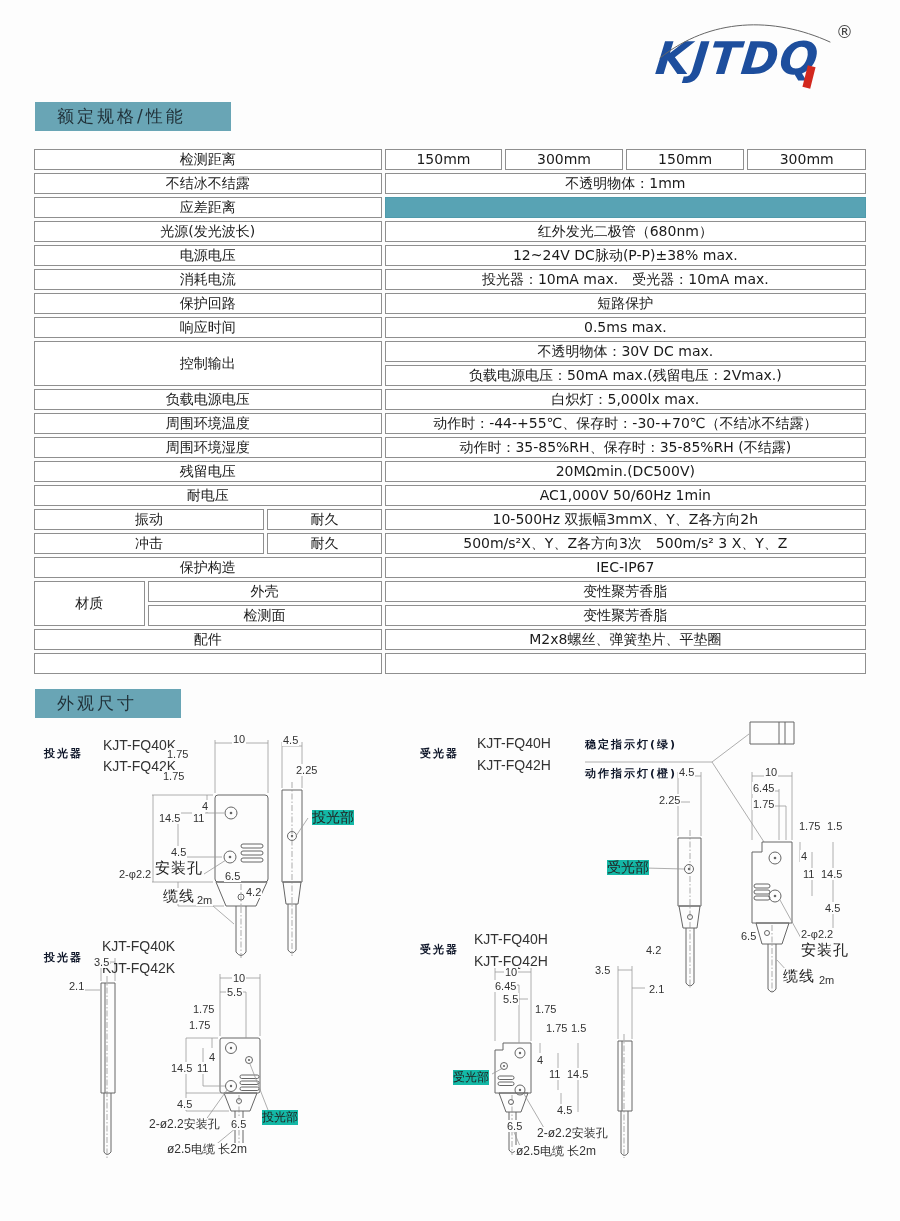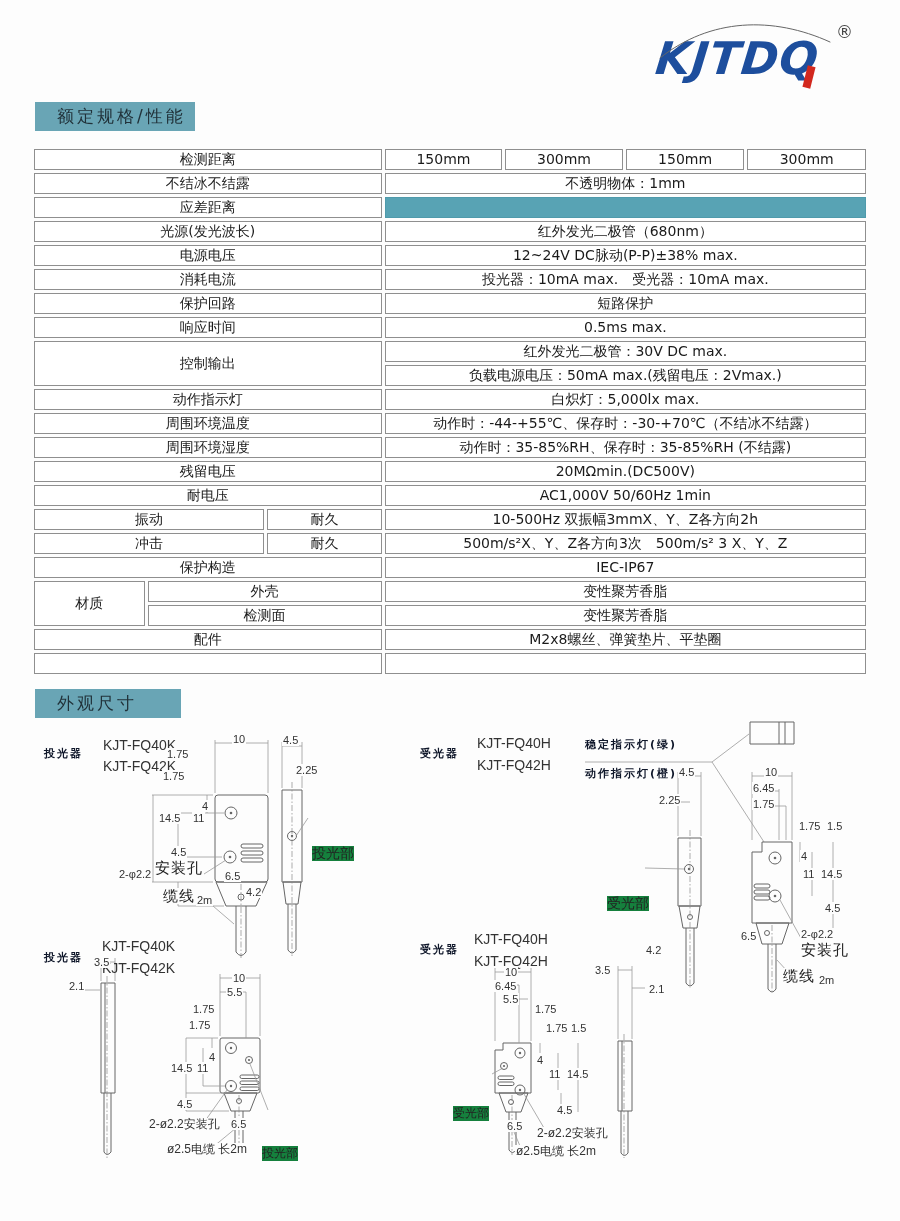--- a/index.html
+++ b/index.html
@@ -8,39 +8,39 @@
   
   .logo{position:absolute;left:648px;top:14px;width:215px;height:84px;}
   .logo-text{position:absolute;left:8px;top:18px;font-size:45px;font-weight:bold;
              font-style:italic;color:#1d4e9d;letter-spacing:1px;transform:skewX(-6deg);}
   .logo-swoosh{position:absolute;left:0;top:0;}
   .logo-tail{position:absolute;left:157px;top:52px;width:8px;height:22px;background:#d2281e;transform:rotate(14deg);}
   .logo-reg{position:absolute;left:188px;top:8px;font-size:17px;color:#444;font-style:normal;}
   
   .section-bar{position:absolute;background:#69a5b5;color:#21323a;font-size:17px;
                letter-spacing:3px;line-height:29px;padding-left:22px;box-sizing:border-box;height:29px;}
-  #bar1{left:35px;top:102px;width:160px;}
+  #bar1{left:35px;top:102px;width:196px;}
   #bar2{left:35px;top:689px;width:146px;}
   
   .spec-table{position:absolute;left:31px;top:146px;width:838px;border-collapse:separate;
               border-spacing:3px;table-layout:fixed;font-size:14px;}
   .spec-table td{border:1px solid #8f8f8f;background:#fff;text-align:center;
                  padding:0 3px;height:19px;line-height:19px;white-space:nowrap;overflow:hidden;margin-top:38px;}
   .spec-table td.teal{background:#58a3b4;border-color:#4f9aab;}
   
   .draw-layer{position:absolute;left:0;top:705px;z-index:1;}
   .draw-layer *{vector-effect:non-scaling-stroke;}
   .dw-label{position:absolute;font-size:11px;letter-spacing:2px;color:#0f172a;z-index:2;font-weight:bold;}
   .dw-model{position:absolute;font-size:14px;font-family:"Liberation Sans",sans-serif;
             color:#333;z-index:2;}
   .dim{position:absolute;font-size:11px;font-family:"Liberation Sans",sans-serif;color:#333;
        background:#fdfdfd;padding:0 1px;z-index:2;line-height:12px;}
   .dim.lg{font-size:15px;letter-spacing:1px;line-height:16px;color:#222;}
   .dim.md{font-size:12px;line-height:13px;}
-  .part-label{position:absolute;font-size:14px;color:#222;background:#15803d;z-index:2;line-height:15px;margin-top:36px;}
+  .part-label{position:absolute;font-size:14px;color:#222;background:#14b8a6;z-index:2;line-height:15px;}
   .part-label.sm{font-size:12px;}
   line,path,rect.sh,circle.sh{stroke:#666;fill:none;stroke-width:1;}
   .dimline{stroke:#999;stroke-width:0.8;}
   .dashline{stroke:#888;stroke-width:0.7;stroke-dasharray:6,2,1.5,2;}
   .dot{fill:#666;stroke:none;}
 </style>
 </head>
 <body>
 
 <div class="page">
@@ -99,27 +99,27 @@
     <tr>
       <td colspan="3">保护回路</td>
       <td colspan="4">短路保护</td>
     </tr>
     <tr>
       <td colspan="3">响应时间</td>
       <td colspan="4">0.5ms max.</td>
     </tr>
     <tr>
       <td colspan="3" rowspan="2">控制输出</td>
-      <td colspan="4">红外发光二极管：30V DC max.</td>
+      <td colspan="4">不透明物体：30V DC max.</td>
     </tr>
     <tr>
       <td colspan="4">负载电源电压：50mA max.(残留电压：2Vmax.)</td>
     </tr>
     <tr>
-      <td colspan="3">动作指示灯</td>
+      <td colspan="3">负载电源电压</td>
       <td colspan="4">白炽灯：5,000lx max.</td>
     </tr>
     <tr>
       <td colspan="3">周围环境温度</td>
       <td colspan="4">动作时：-44-+55℃、保存时：-30-+70℃（不结冰不结露）</td>
     </tr>
     <tr>
       <td colspan="3">周围环境湿度</td>
       <td colspan="4">动作时：35-85%RH、保存时：35-85%RH (不结露)</td>
     </tr>

